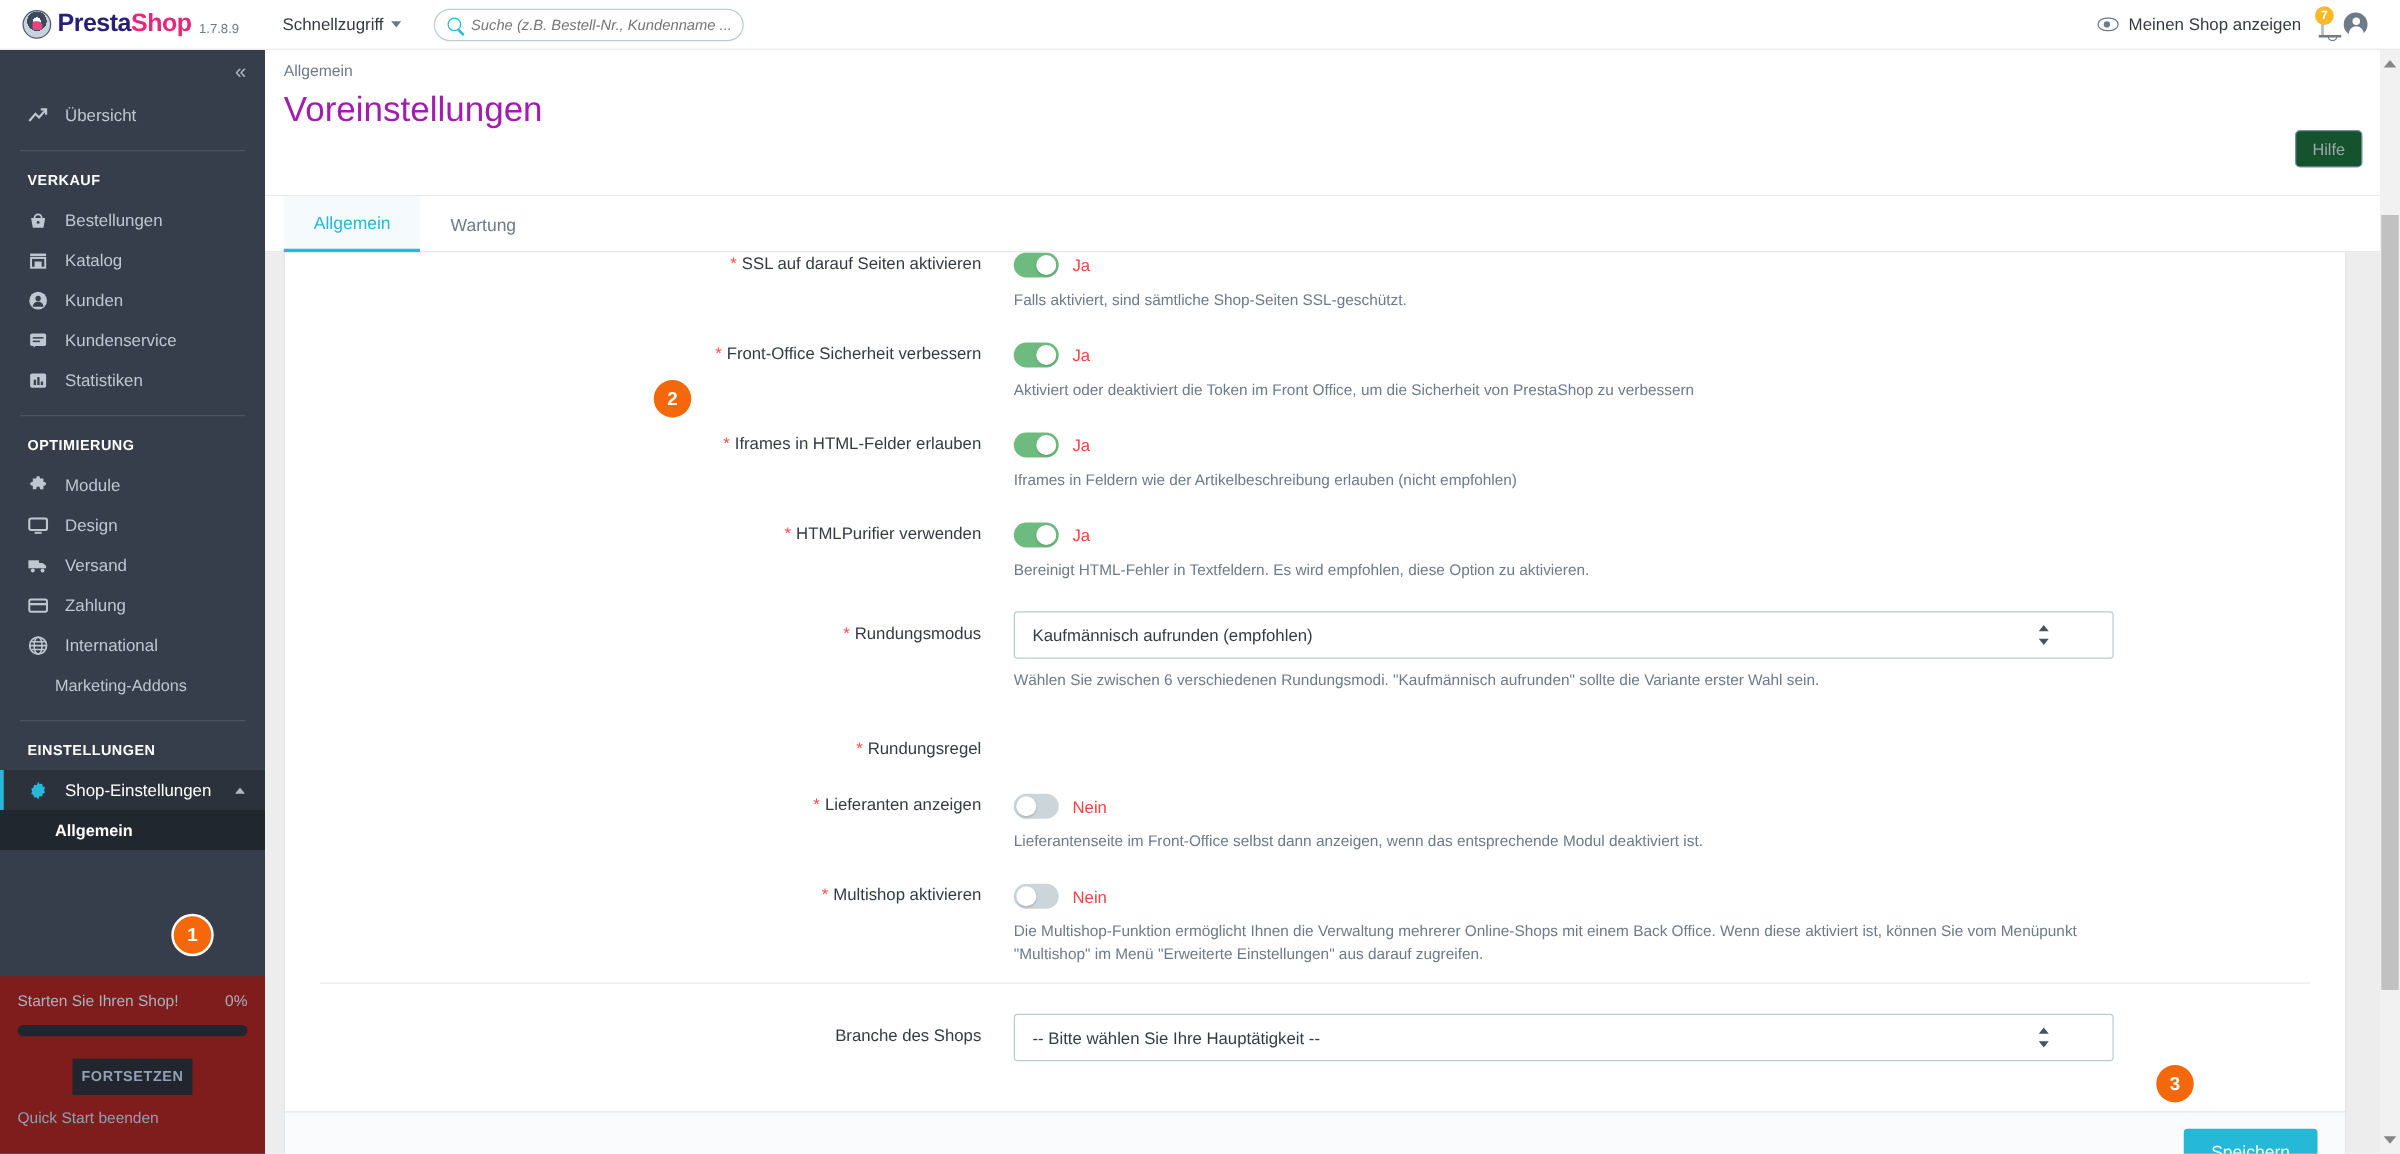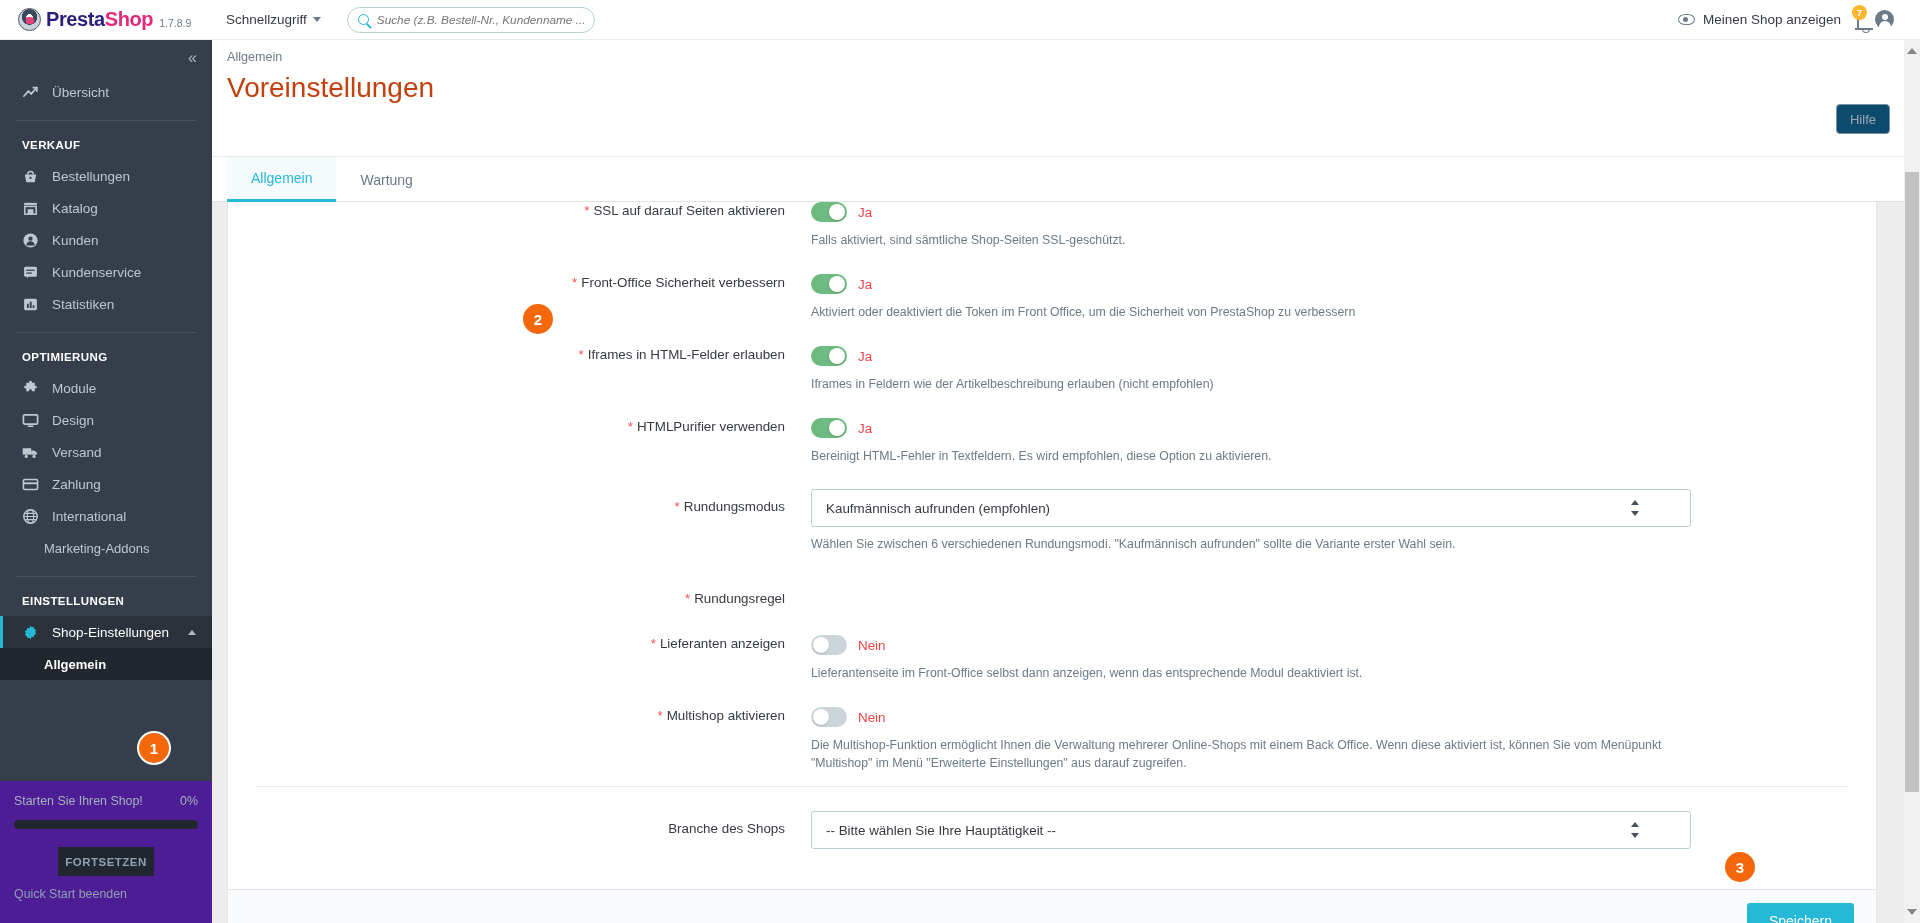--- a/index.html
+++ b/index.html
@@ -125,42 +125,42 @@
   .nav-ic { width: 17px; height: 17px; flex: 0 0 auto; display: block; }
   .gear-ic path, .gear-ic circle { fill: #25b9d7; }
   .chev-up {
     margin-left: auto; margin-right: 16px; width: 0; height: 0;
     border-left: 4px solid transparent; border-right: 4px solid transparent; border-bottom: 5px solid #aeb8c4;
   }
 
   
   .qs {
     position: absolute; left: 0; bottom: 0; width: 212px; padding: 12px 14px 22px 14px;
-    background: #4c1d95;
+    background: #7f1d1d;
   }
   .qs-row { display: flex; justify-content: space-between; font-size: 12.4px; color: #a8b2be; line-height: 17px; }
   .qs-row .pct { font-size: 12.4px; color: #a8b2be; }
   .qs-bar { margin-top: 10px; height: 9px; border-radius: 5px; background: #21262e; width: 100%; }
   .qs-btn {
     margin: 18px auto 0 auto; width: 96px; height: 29px; background: #21262e;
     color: #8fa0b3; font-size: 11.5px; font-weight: bold; letter-spacing: .5px;
     display: flex; align-items: center; justify-content: center; cursor: pointer;
   }
   .qs-end { margin-top: 11px; text-align: left; font-size: 12.4px; color: #8fa0b3; cursor: pointer; }
 
   
   .page-head {
     position: absolute; top: 40px; left: 212px; width: 1708px; height: 117px;
     background: #fff; border-bottom: 1px solid #e9eaec;
   }
   .breadcrumb { position: absolute; left: 15px; top: 10px; font-size: 12.6px; color: #6c7a89; }
-  .page-title { position: absolute; left: 15px; top: 32px; font-size: 28px; font-weight: normal; color: #c2410c; }
+  .page-title { position: absolute; left: 15px; top: 32px; font-size: 28px; font-weight: normal; color: #a21caf; }
   .help-btn {
     position: absolute; right: 30px; top: 64px; width: 54px; height: 30px;
-    border: 1px solid #7b8fa3; border-radius: 4px; background: #0c4a6e;
+    border: 1px solid #7b8fa3; border-radius: 4px; background: #14532d;
     color: #a0a7b1; font-size: 13px; display: flex; align-items: center; justify-content: center; cursor: pointer;
   }
 
   
   .tabbar {
     position: absolute; top: 157px; left: 212px; width: 1708px; height: 45px;
     background: #fff; border-bottom: 1px solid #dfe3e7; display: flex; padding-left: 15px;
   }
   .tab {
     height: 45px; padding: 0 24px; display: flex; align-items: center;

